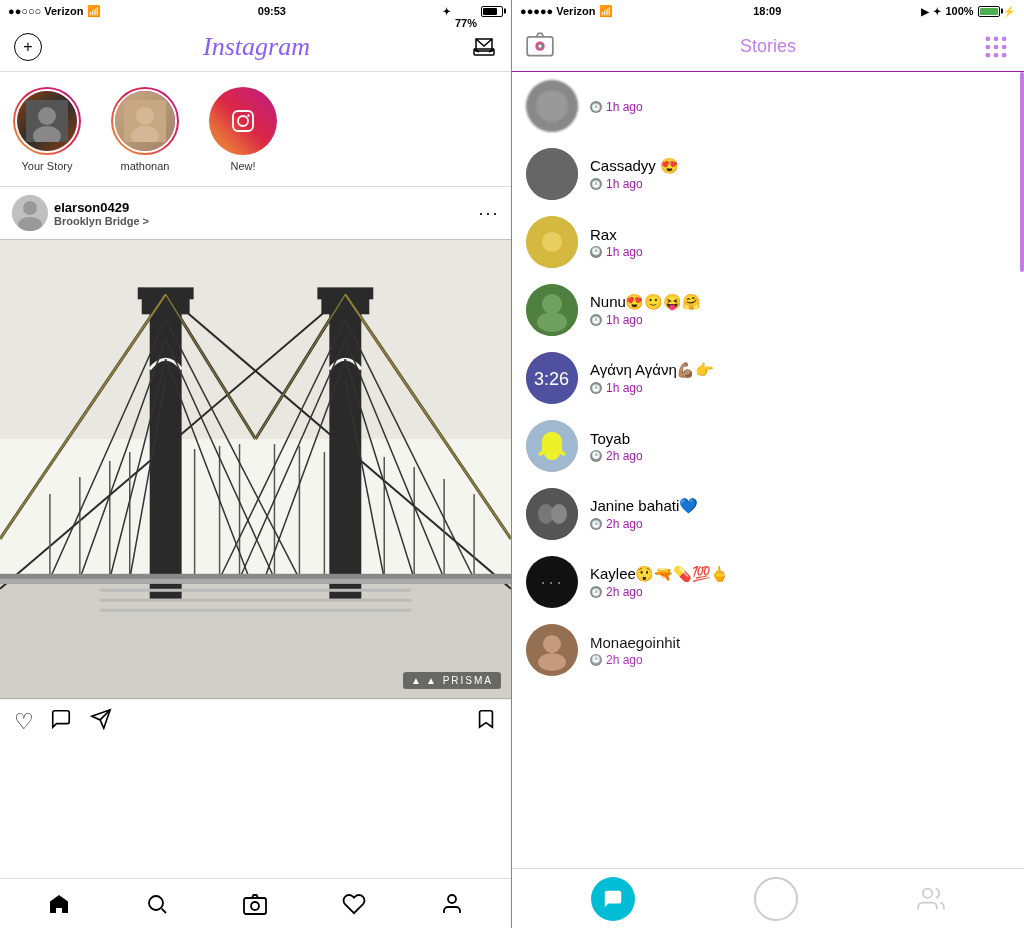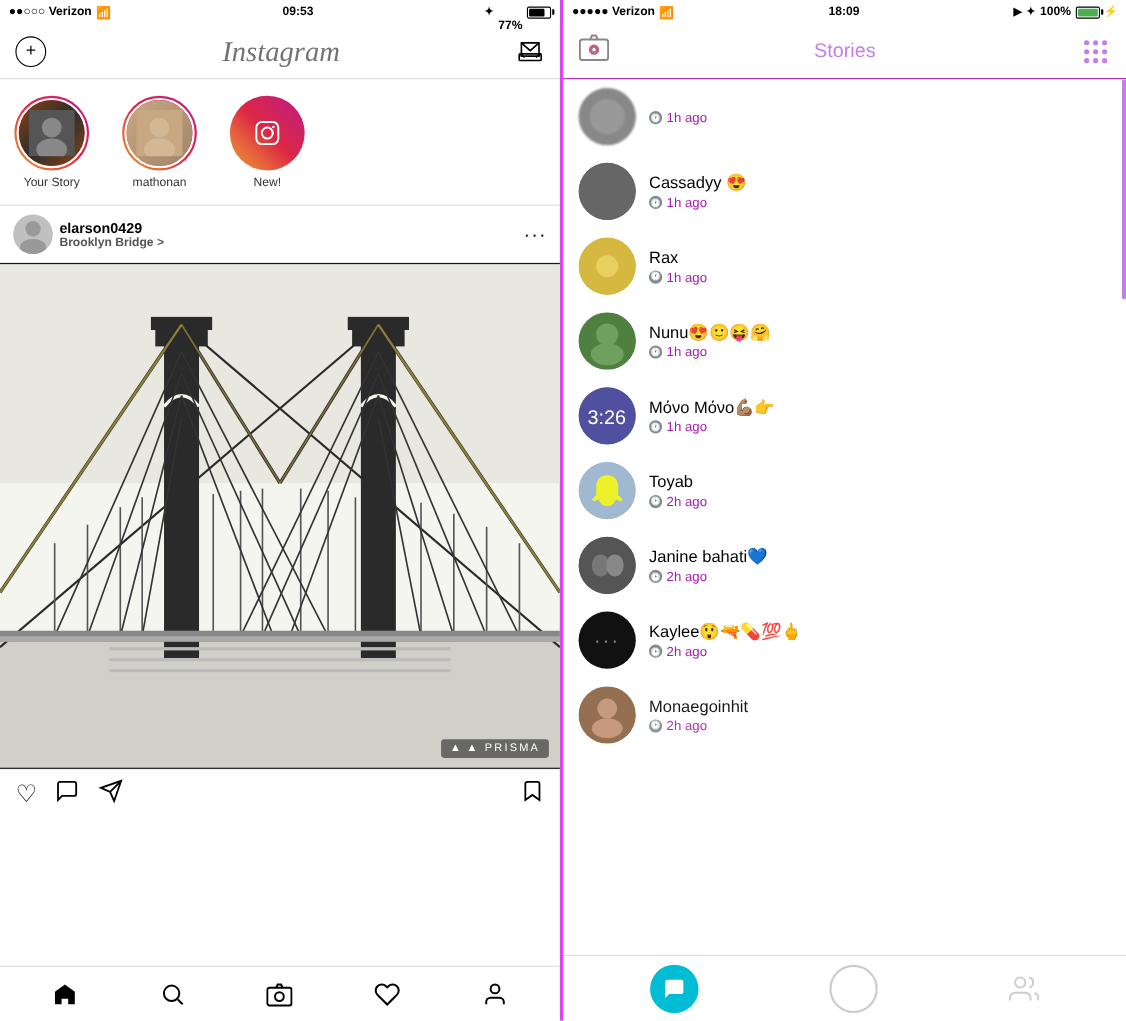--- a/index.html
+++ b/index.html
@@ -10,21 +10,21 @@
       font-family: -apple-system, 'Helvetica Neue', Arial, sans-serif;
       background: #fff;
       overflow: hidden;
     }
 
     
     .left-panel {
       width: 512px;
       height: 928px;
       background: #fff;
-      border-right: 3px solid #d946ef;
+      border-right: 1px solid #d946ef;
       display: flex;
       flex-direction: column;
     }
 
     
     .status-bar-left {
       height: 22px;
       background: #fff;
       display: flex;
       align-items: center;
@@ -70,21 +70,21 @@
       display: flex;
       align-items: center;
       justify-content: space-between;
       padding: 0 14px;
       border-bottom: 1px solid #dbdbdb;
     }
     .ig-logo {
       font-family: 'Palatino Linotype', 'Book Antiqua', Palatino, serif;
       font-size: 26px;
       font-style: italic;
-      color: #737373;
+      color: #8b5cf6;
       font-weight: 400;
     }
     .ig-header-icon {
       width: 26px;
       height: 26px;
       display: flex;
       align-items: center;
       justify-content: center;
       font-size: 18px;
       color: #000;
@@ -771,21 +771,21 @@
     </div>
 
     <div class="story-list-item">
       <div class="story-list-avatar" style="background:linear-gradient(135deg,#e06030,#4040c0,#40c040);">
         <svg width="52" height="52" viewBox="0 0 52 52">
           <circle cx="26" cy="26" r="26" fill="#5050a0"></circle>
           <text x="8" y="33" font-size="18" fill="#fff">3:26</text>
         </svg>
       </div>
       <div class="story-list-info">
-        <div class="story-list-name">Μόνο Μόνο💪🏽👉</div>
+        <div class="story-list-name">Αγάνη Αγάνη💪🏽👉</div>
         <div class="story-list-time">
           <div class="time-icon">🕐</div>
           <span class="time-text">1h ago</span>
         </div>
       </div>
     </div>
 
     <div class="story-list-item">
       <div class="story-list-avatar" style="background:linear-gradient(135deg,#90c0e0,#e0c090);">
         <svg width="52" height="52" viewBox="0 0 52 52">

